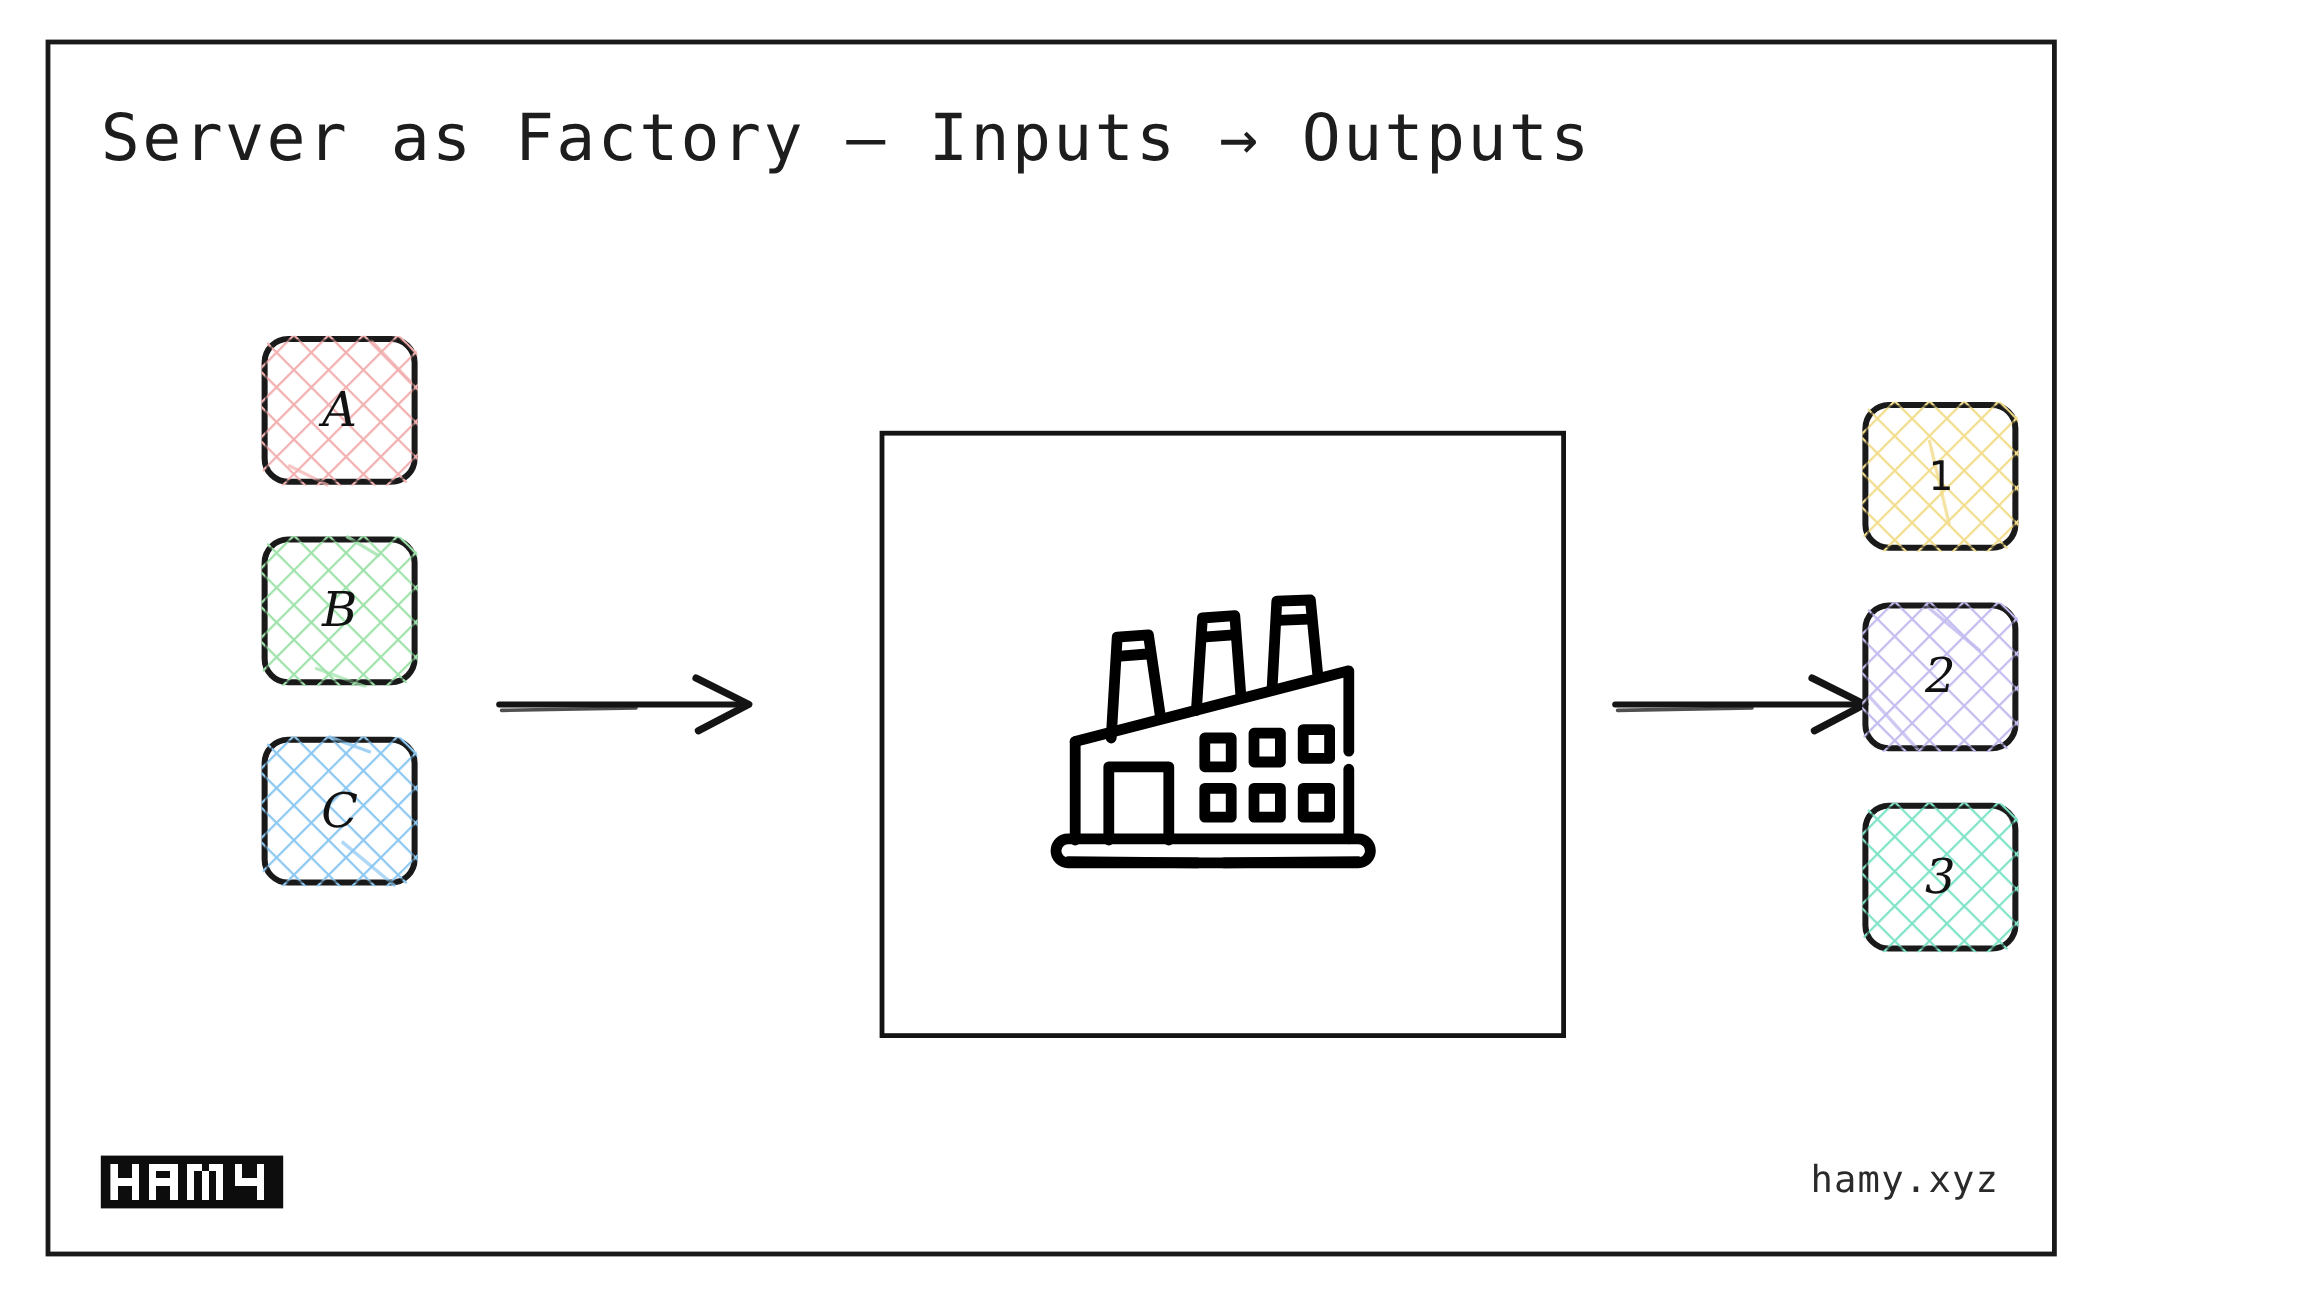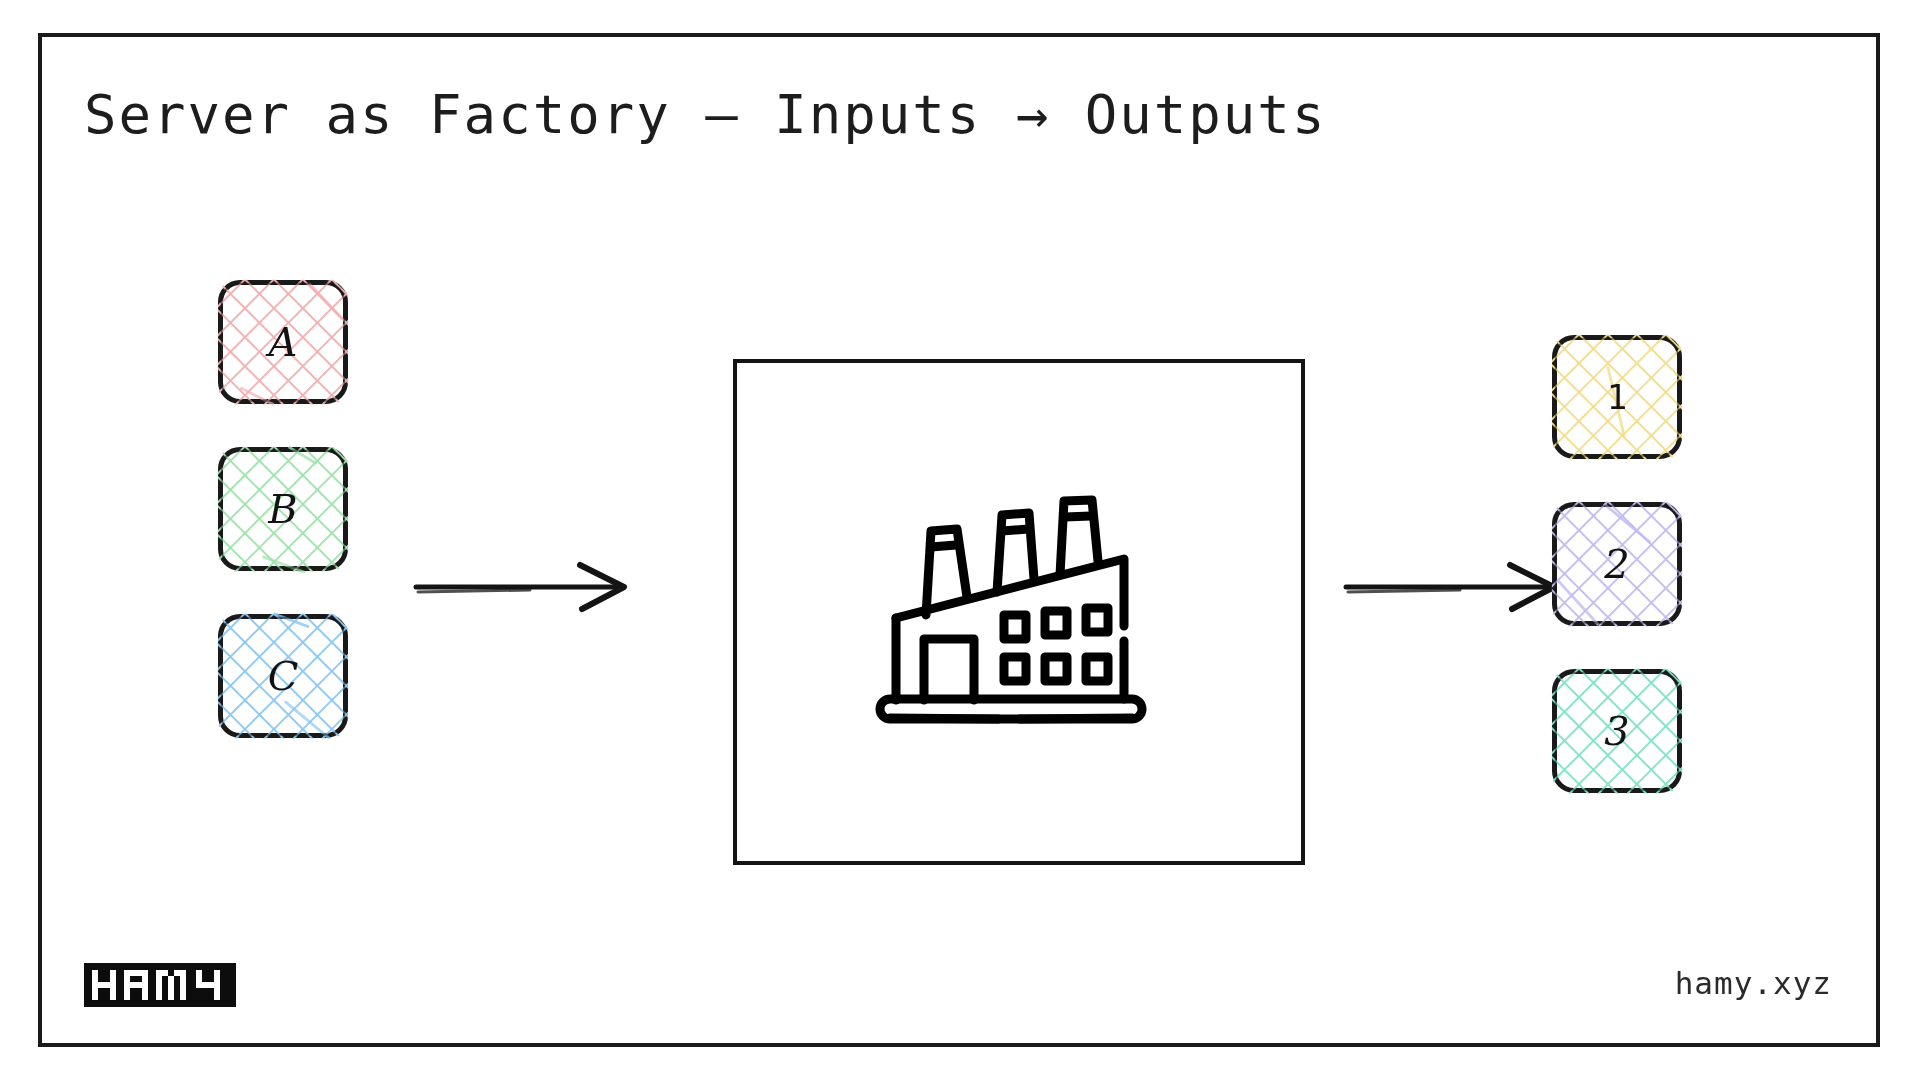--- a/index.html
+++ b/index.html
@@ -12,21 +12,21 @@
     height: 1080px;
     font-family: "DejaVu Sans Mono", monospace;
     overflow: hidden;
   }
 
   
   #slide {
     position: absolute;
     left: 38px;
     top: 33px;
-    width: 1842px;
+    width: 1676px;
     height: 1014px;
     border: 4px solid #1a1a1a;
     box-sizing: border-box;
     background: #ffffff;
   }
 
   
   #title {
     position: absolute;
     left: 42px;

